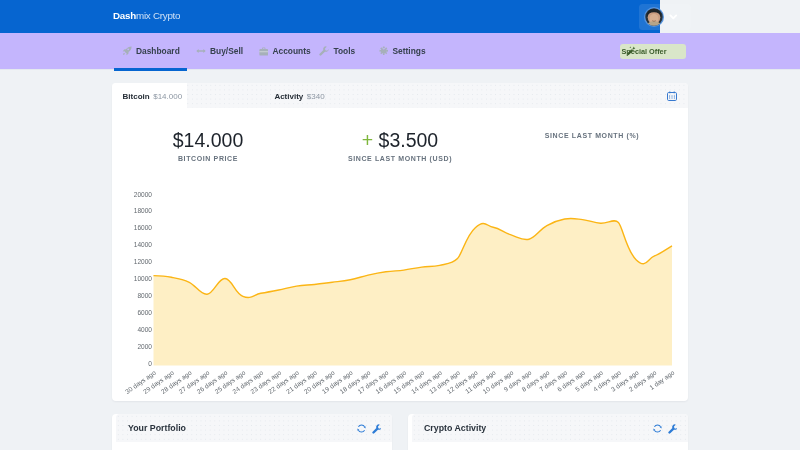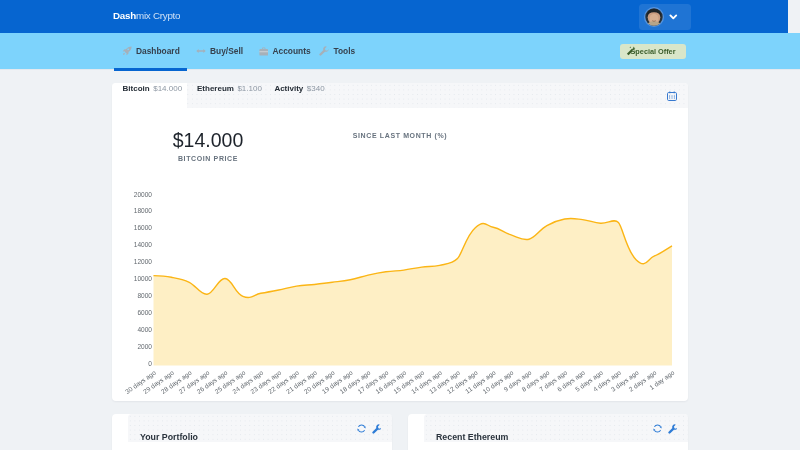--- a/index.html
+++ b/index.html
@@ -1,40 +1,40 @@
 <!DOCTYPE html>
 <html><head><meta charset="utf-8">
 <style>
 * { margin:0; padding:0; box-sizing:border-box; }
 html,body { width:800px; height:450px; overflow:hidden; font-family:"Liberation Sans",sans-serif; background:#eff2f5; }
-.topbar { position:absolute; left:0; top:0; width:788px; height:33px; background:#0665d0; }
+.topbar { position:absolute; left:0; top:0; width:660px; height:33px; background:#0665d0; }
 .brand { position:absolute; left:113px; top:10px; font-size:9.8px; color:rgba(255,255,255,.8); letter-spacing:-.25px; }
 .brand b { color:#fff; font-weight:700; }
 .avbtn { position:absolute; left:639px; top:4px; width:52px; height:26px; background:rgba(255,255,255,.1); border-radius:3.5px; }
-.navbar { position:absolute; left:0; top:33px; width:800px; height:37px; background:#7dd3fc; border-bottom:1px solid #e4e9ef; }
+.navbar { position:absolute; left:0; top:33px; width:800px; height:37px; background:#c4b5fd; border-bottom:1px solid #e4e9ef; }
 .nav-item { position:absolute; top:0; height:36px; display:flex; align-items:center; font-size:8.4px; font-weight:600; color:#36414e; }
 .nav-item svg { margin-right:4.5px; }
 .underline { position:absolute; left:114px; top:35.2px; width:73px; height:2.6px; background:#0665d0; }
 .offer { position:absolute; left:619.5px; top:11px; width:66.5px; height:14.5px; background:#d9e6c9; border-radius:3px; display:flex; align-items:center; }
-.offer span { font-size:7.3px; font-weight:700; color:#3a5c2a; margin-left:11px; letter-spacing:0; white-space:nowrap; }
+.offer span { font-size:7.3px; font-weight:700; color:#3a5c2a; margin-left:2px; letter-spacing:0; white-space:nowrap; }
 .card { position:absolute; background:#fff; border-radius:4px; box-shadow:0 1px 2px rgba(30,40,55,.06); }
 .pat { background-color:#f6f7f9; background-image:radial-gradient(#e4e8ed 0.62px, transparent 0.62px); background-size:4.6px 4.6px; }
 #maincard { left:112px; top:83px; width:576px; height:318px; }
 #tabbar { position:absolute; left:0; top:0; width:576px; height:25px; border-radius:4px 4px 0 0; }
 #activetab { position:absolute; left:0; top:0; width:74.5px; height:25px; background:#fff; border-radius:4px 0 0 0; }
-.tabt { position:absolute; top:1.2px; height:25px; display:flex; font-size:8px; }
+.tabt { position:absolute; top:1.2px; height:25px; display:flex; align-items:center; font-size:8px; }
 .tabt b { color:#252d36; font-weight:700; }
 .tabt span { color:#8d97a3; margin-left:3.5px; }
 .stats { position:absolute; left:0; top:45.5px; width:576px; display:flex; text-align:center; }
 .stats > div { width:192px; }
 .val { font-size:19.5px; font-weight:400; color:#1d232b; letter-spacing:0; }
 .val .plus { color:#7fb73d; }
 .cap { margin-top:3px; font-size:7px; font-weight:700; color:#67727e; letter-spacing:.62px; }
 .ax { font-size:6.55px; fill:#63696f; }
-.bhead { position:absolute; left:16px; top:0; right:0; height:28px; display:flex; align-items:flex-end; }
+.bhead { position:absolute; left:4px; top:0; right:0; height:28px; display:flex; align-items:center; }
 .bhead .t { font-size:8.8px; font-weight:600; color:#2a333d; margin-left:12px; }
 </style></head>
 <body>
 <div class="topbar">
   <div class="brand"><b>Dash</b>mix Crypto</div>
   <div class="avbtn">
     <svg width="52" height="26" viewBox="0 0 52 26">
       <defs>
           <clipPath id="avc">
             <circle cx="15" cy="13" r="8.7"></circle>
@@ -70,57 +70,63 @@
         <rect x="0.4" y="2" width="8.7" height="6.6" rx="0.9" fill="#a6b0b9"></rect>
         <path d="M3.1 2 L3.1 1.1 Q3.1 0.5 3.7 0.5 L5.8 0.5 Q6.4 0.5 6.4 1.1 L6.4 2 L5.6 2 L5.6 1.3 L3.9 1.3 L3.9 2 Z" fill="#a6b0b9"></path>
         <rect x="0.4" y="4.4" width="8.7" height="0.8" fill="#fff" opacity="0.55"></rect>
       </svg>
     Accounts</div>
   <div class="nav-item" style="left:319px;">
     <svg width="10" height="10" viewBox="0 0 10 10">
         <path d="M7.0 0.15 A2.85 2.85 0 0 0 4.35 4.0 L0.65 7.7 A1.15 1.15 0 0 0 2.28 9.33 L5.98 5.63 A2.85 2.85 0 0 0 9.83 2.98 L8.15 4.65 L6.35 4.3 L6.0 2.5 L7.68 0.83 Z" fill="#a6b0b9"></path>
       </svg>
     Tools</div>
+  <div class="nav-item" style="left:378.5px;">
+    <svg width="9.5" height="9.5" viewBox="0 0 9.5 9.5">
+        <path d="M4.75 1.75A3.0 3.0 0 1 1 4.74 1.75Z M4.75 3.5A1.25 1.25 0 1 0 4.74 3.5Z" fill-rule="evenodd" fill="#a6b0b9"></path>
+        <path d="M7.20 4.23L8.96 3.86L8.96 5.64L7.20 5.27ZM6.85 6.11L8.36 7.09L7.09 8.36L6.11 6.85ZM5.27 7.20L5.64 8.96L3.86 8.96L4.23 7.20ZM3.39 6.85L2.41 8.36L1.14 7.09L2.65 6.11ZM2.30 5.27L0.54 5.64L0.54 3.86L2.30 4.23ZM2.65 3.39L1.14 2.41L2.41 1.14L3.39 2.65ZM4.23 2.30L3.86 0.54L5.64 0.54L5.27 2.30ZM6.11 2.65L7.09 1.14L8.36 2.41L6.85 3.39Z" fill="#a6b0b9"></path>
+      </svg>
+    Settings</div>
   <div class="underline"></div>
   <div class="offer">
     <svg width="11" height="11" viewBox="0 0 11 11" style="position:absolute;left:5.5px;top:1.8px;">
       <path d="M3.5 9.3 L1.9 7.7 L6.1 3.5 L7.7 5.1 Z" fill="#3a5c2a"></path>
       <path d="M6.8 2.8 L8.4 4.4 L7.9 4.9 L6.3 3.3 Z" fill="#3a5c2a" opacity="0.85"></path>
       <path d="M8.8 0.6 L9.3 1.7 L10.4 2.2 L9.3 2.7 L8.8 3.8 L8.3 2.7 L7.2 2.2 L8.3 1.7 Z" fill="#3a5c2a"></path>
       <path d="M10 4.9 L10.3 5.5 L10.9 5.8 L10.3 6.1 L10 6.7 L9.7 6.1 L9.1 5.8 L9.7 5.5 Z" fill="#3a5c2a"></path>
       <path d="M5.3 0.4 L5.6 1 L6.2 1.3 L5.6 1.6 L5.3 2.2 L5 1.6 L4.4 1.3 L5 1 Z" fill="#3a5c2a"></path>
     </svg>
     <span>Special Offer</span>
   </div>
 </div>
 
 <div class="card" id="maincard">
   <div class="pat" id="tabbar"></div>
   <div id="activetab"></div>
   <div class="tabt" style="left:10.6px;">
       <b>Bitcoin</b>
       <span>$14.000</span>
     </div>
-  <div class="tabt" style="left:85px;">
-      <b>Ethereum</b>
-      <span>$1.100</span>
-    </div>
   <div class="tabt" style="left:162.4px;">
       <b>Activity</b>
       <span>$340</span>
     </div>
   <svg width="10" height="10" viewBox="0 0 10 10" style="position:absolute;left:555px;top:7.5px;">
     <rect x="0.5" y="1.5" width="9" height="8" rx="1.2" fill="none" stroke="#3779cf" stroke-width="1"></rect>
     <path d="M2.8 0.5 L2.8 2.2 M7.2 0.5 L7.2 2.2" stroke="#3779cf" stroke-width="1.1"></path>
     <path d="M2.6 4.5 L2.6 7.5 M5 4.5 L5 7.5 M7.4 4.5 L7.4 7.5" stroke="#3779cf" stroke-width="1" stroke-dasharray="1.1 0.9"></path>
   </svg>
   <div class="stats">
     <div>
         <div class="val">$14.000</div>
         <div class="cap">BITCOIN PRICE</div>
+      </div>
+    <div>
+        <div class="val"><span class="plus">+</span> $3.500</div>
+        <div class="cap">SINCE LAST MONTH (USD)</div>
       </div>
     <div>
         <div class="cap">SINCE LAST MONTH (%)</div>
       </div>
   </div>
   <svg width="576" height="216" viewBox="0 0 576 216" style="position:absolute;left:0;top:101px;">
     <path d="M41.5,91.6C41.5,91.6 52.4,91.9 59.4,93.3C66.4,94.6 70.6,95.2 77.3,98.3C83.9,101.5 88.4,110.9 95.1,110.2C101.9,109.5 106.1,94.1 113.0,94.5C120.0,94.9 122.6,108.9 130.9,112.3C139.2,115.8 141.6,110.6 148.8,109.3C155.9,108.1 159.5,107.4 166.7,106.0C173.8,104.5 177.3,103.3 184.5,102.1C191.8,101.0 195.3,101.2 202.4,100.5C209.6,99.7 213.2,99.3 220.3,98.3C227.4,97.4 231.1,97.2 238.2,95.8C245.3,94.4 248.9,92.8 256.1,91.1C263.3,89.5 266.7,88.8 273.9,87.8C281.1,86.7 284.7,87.0 291.8,86.1C298.9,85.1 302.5,84.0 309.7,83.1C316.9,82.2 320.7,83.0 327.6,81.4C334.5,79.8 340.5,79.9 345.5,74.6C350.4,69.4 353.8,52.1 363.3,43.7C372.9,35.4 374.4,41.9 381.2,43.3C388.1,44.7 391.7,48.5 399.1,50.9C406.5,53.4 410.5,56.8 417.0,55.2C423.4,53.5 427.1,46.0 434.9,41.6C442.6,37.3 445.4,36.3 452.7,35.0C460.1,33.8 463.5,34.8 470.6,35.6C477.7,36.4 481.3,38.7 488.5,39.3C495.7,39.8 502.1,34.0 506.4,38.4C510.7,42.8 514.3,66.5 524.3,75.9C534.2,85.3 535.4,74.7 542.1,72.1C548.9,69.5 552.9,66.0 560.0,61.9L560.0,181.5 L41.5,181.5 Z" fill="#feefc5"></path>
     <path d="M41.5,91.6C41.5,91.6 52.4,91.9 59.4,93.3C66.4,94.6 70.6,95.2 77.3,98.3C83.9,101.5 88.4,110.9 95.1,110.2C101.9,109.5 106.1,94.1 113.0,94.5C120.0,94.9 122.6,108.9 130.9,112.3C139.2,115.8 141.6,110.6 148.8,109.3C155.9,108.1 159.5,107.4 166.7,106.0C173.8,104.5 177.3,103.3 184.5,102.1C191.8,101.0 195.3,101.2 202.4,100.5C209.6,99.7 213.2,99.3 220.3,98.3C227.4,97.4 231.1,97.2 238.2,95.8C245.3,94.4 248.9,92.8 256.1,91.1C263.3,89.5 266.7,88.8 273.9,87.8C281.1,86.7 284.7,87.0 291.8,86.1C298.9,85.1 302.5,84.0 309.7,83.1C316.9,82.2 320.7,83.0 327.6,81.4C334.5,79.8 340.5,79.9 345.5,74.6C350.4,69.4 353.8,52.1 363.3,43.7C372.9,35.4 374.4,41.9 381.2,43.3C388.1,44.7 391.7,48.5 399.1,50.9C406.5,53.4 410.5,56.8 417.0,55.2C423.4,53.5 427.1,46.0 434.9,41.6C442.6,37.3 445.4,36.3 452.7,35.0C460.1,33.8 463.5,34.8 470.6,35.6C477.7,36.4 481.3,38.7 488.5,39.3C495.7,39.8 502.1,34.0 506.4,38.4C510.7,42.8 514.3,66.5 524.3,75.9C534.2,85.3 535.4,74.7 542.1,72.1C548.9,69.5 552.9,66.0 560.0,61.9" fill="none" stroke="#fbb515" stroke-width="1.4"></path>
 <text x="40" y="181.8" text-anchor="end" class="ax">0</text>
 <text x="40" y="164.9" text-anchor="end" class="ax">2000</text>
@@ -166,21 +172,21 @@
   </svg>
 </div>
 
 <div class="card" style="left:112px; top:414px; width:280px; height:60px;">
   <div class="bhead pat" style="border-radius:4px 4px 0 0;">
       <span class="t">Your Portfolio</span>
     </div>
 </div>
 <div class="card" style="left:408px; top:414px; width:280px; height:60px;">
   <div class="bhead pat" style="border-radius:4px 4px 0 0;">
-      <span class="t">Recent Ethereum</span>
+      <span class="t">Crypto Activity</span>
     </div>
 </div>
 
 <svg width="9" height="9" viewBox="0 0 9 9" style="position:absolute;left:356.5px;top:424px;" class="ic-refresh">
   <path d="M1.43 2.73 A3.55 3.55 0 0 1 7.63 2.83 M7.57 6.28 A3.55 3.55 0 0 1 1.37 6.17" fill="none" stroke="#2e7cd6" stroke-width="1.05"></path>
   <path d="M8.57 4.60 L8.56 2.34 L6.71 3.33 Z M0.43 4.40 L0.44 6.66 L2.29 5.67 Z" fill="#2e7cd6"></path>
 </svg>
 <svg width="9.5" height="9.5" viewBox="0 0 9.5 9.5" style="position:absolute;left:371.5px;top:424px;">
   <path d="M7.0 0.15 A2.85 2.85 0 0 0 4.35 4.0 L0.65 7.7 A1.15 1.15 0 0 0 2.28 9.33 L5.98 5.63 A2.85 2.85 0 0 0 9.83 2.98 L8.15 4.65 L6.35 4.3 L6.0 2.5 L7.68 0.83 Z" fill="#2e7cd6"></path>
 </svg>

